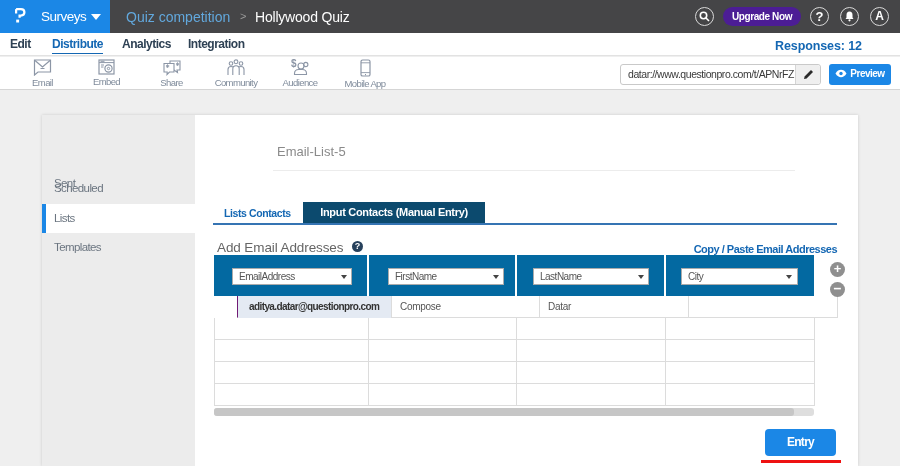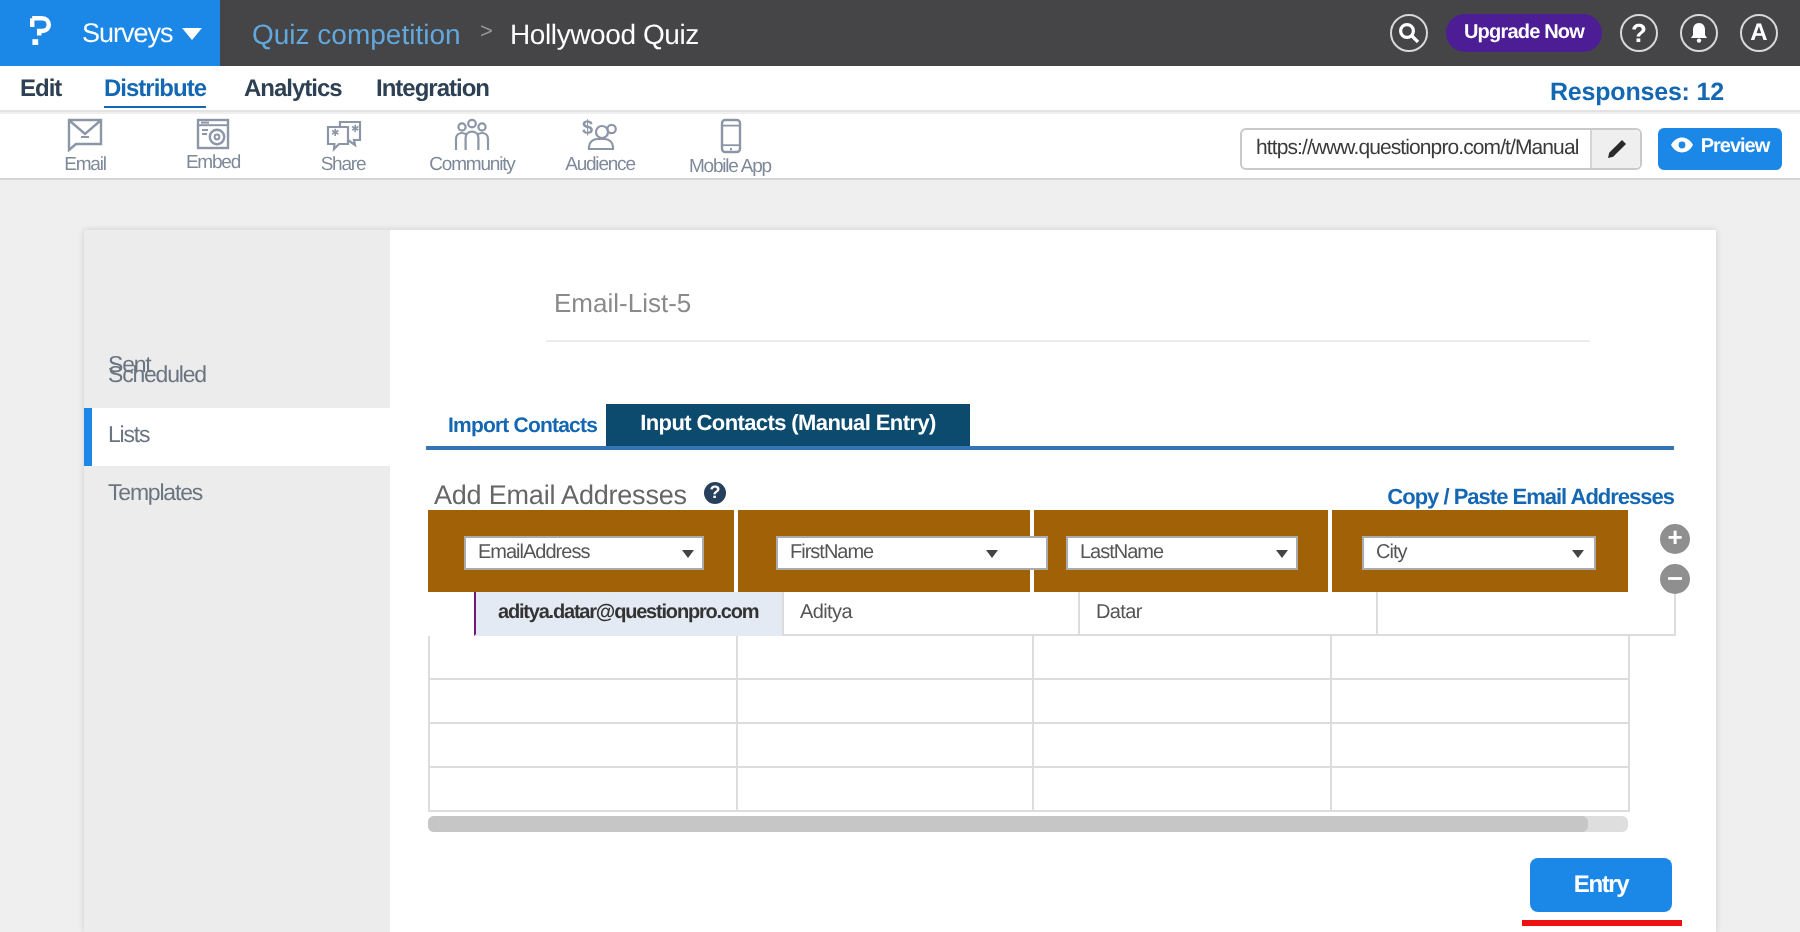--- a/index.html
+++ b/index.html
@@ -41,21 +41,21 @@
   #title { left:235px; top:29px; font-size:13px; color:#8a8a8a; }
   #titleline { left:231px; top:55px; width:522px; height:1px; background:#ececec; }
   #tab1 { left:182px; top:91.5px; font-size:10.5px; font-weight:bold; color:#1467b3; letter-spacing:-0.4px; }
   #tab2 { left:261px; top:87px; width:182px; height:21px; background:#0c4a6e; color:#fff; font-size:11px; font-weight:bold; letter-spacing:-0.3px; text-align:center; line-height:21px; }
   #tabline { left:171px; top:108px; width:624px; height:2px; background:#3574b3; }
   #addlbl { left:175px; top:125px; font-size:13.5px; color:#666; letter-spacing:-0.1px; }
   #qmark { left:310px; top:126px; width:11px; height:11px; border-radius:50%; background:#27415c; color:#fff; font-size:9px; font-weight:bold; text-align:center; line-height:11px; }
   #copylink { left:452px; top:128px; width:343px; text-align:right; font-size:11px; font-weight:bold; color:#1467b3; letter-spacing:-0.5px; }
 
   
-  #thead { left:172px; top:140px; width:600px; height:41px; background:#a16207; }
+  #thead { left:172px; top:140px; width:600px; height:41px; background:#0369a1; }
   .vgap { top:0; width:2px; height:41px; background:#fff; }
   .sel { top:13px; height:17px; background:#fff; border:1px solid #ababab; font-size:10px; color:#555; letter-spacing:-0.5px; line-height:15px; padding-left:6px; }
   .sarr { width:0; height:0; border-left:3.5px solid transparent; border-right:3.5px solid transparent; border-top:4.5px solid #444; top:20px; }
   #tbody { left:172px; top:181px; width:600px; }
   .trow { left:0; width:600px; height:22px; border-bottom:1px solid #dcdcdc; background:#fff; }
   .tcell { top:0; height:22px; border-right:1px solid #dcdcdc; font-size:10px; color:#555; letter-spacing:-0.3px; line-height:21px; padding-left:8px; overflow:hidden; }
   #scroll { left:172px; top:293px; width:600px; height:8px; background:#dedede; border-radius:3px; }
   #scrollthumb { left:172px; top:293px; width:580px; height:8px; background:#c6c6c6; border-radius:3px; }
   .pm { left:788px; width:15px; height:15px; border-radius:50%; background:#8f8f8f; color:#fff; text-align:center; font-weight:bold; }
   #upload { left:723px; top:314px; width:71px; height:27px; background:#1b87e6; border-radius:4px; color:#fff; font-size:12px; font-weight:bold; letter-spacing:-0.7px; text-align:center; line-height:27px; }
@@ -152,21 +152,21 @@
 </div>
 <div class="abs tool" style="left:340px; width:50px;">
   <svg width="11" height="18" viewBox="0 0 11 18">
       <rect x="1" y="1" width="9" height="16" rx="1.6" fill="none" stroke="#8c96a6" stroke-width="1.2"></rect>
       <line x1="1" y1="3.8" x2="10" y2="3.8" stroke="#8c96a6" stroke-width="0.9"></line>
       <line x1="1" y1="13.6" x2="10" y2="13.6" stroke="#8c96a6" stroke-width="0.9"></line>
       <line x1="5" y1="15.6" x2="6" y2="15.6" stroke="#8c96a6" stroke-width="1.1"></line>
     </svg>
   Mobile App
 </div>
-<div class="abs" id="urlbox">https://www.questionpro.com/t/Manual</div>
+<div class="abs" id="urlbox">datar://www.questionpro.com/t/APNrFZ</div>
 <div class="abs" id="urladdon">
   <svg class="abs" style="left:7px; top:4px;" width="11" height="11" viewBox="0 0 11 11">
       <path d="M1 10 L1.6 7.4 L8 1 L10 3 L3.6 9.4 Z" fill="#2a2a2a"></path>
     </svg>
 </div>
 <div class="abs" id="preview">
   <svg style="vertical-align:-1px; margin-right:3px;" width="12" height="9" viewBox="0 0 12 9">
       <path d="M0.5 4.5 C2 1.8 4 0.8 6 0.8 S10 1.8 11.5 4.5 C10 7.2 8 8.2 6 8.2 S2 7.2 0.5 4.5 Z" fill="#fff"></path>
       <circle cx="6" cy="4.5" r="1.7" fill="#1b87e6"></circle>
     </svg>Preview
@@ -175,46 +175,46 @@
 <div class="abs" id="card">
   <div class="abs" id="sidebar"></div>
   <div class="abs sitem" style="top:29.5px;margin-top:24px;">Sent</div>
   <div class="abs sitem" style="top:59px;">Scheduled</div>
   <div class="abs" id="active">Lists</div>
   <div class="abs sitem" style="top:118px;">Templates</div>
 
   <div class="abs" id="title">Email-List-5</div>
   <div class="abs" id="titleline"></div>
 
-  <div class="abs" id="tab1">Import Contacts</div>
+  <div class="abs" id="tab1">Lists Contacts</div>
   <div class="abs" id="tab2">Input Contacts (Manual Entry)</div>
   <div class="abs" id="tabline"></div>
 
   <div class="abs" id="addlbl">Add Email Addresses</div>
   <div class="abs" id="qmark">?</div>
   <div class="abs" id="copylink">Copy / Paste Email Addresses</div>
 
   <div class="abs" id="thead">
     <div class="abs vgap" style="left:153px;"></div>
     <div class="abs vgap" style="left:301px;"></div>
     <div class="abs vgap" style="left:450px;"></div>
     <div class="abs sel" style="left:18px; width:120px;">EmailAddress</div>
-    <div class="abs sel" style="left:174px; width:136px;">FirstName</div>
+    <div class="abs sel" style="left:174px; width:116px;">FirstName</div>
     <div class="abs sel" style="left:319px; width:116px;">LastName</div>
     <div class="abs sel" style="left:467px; width:117px;">City</div>
     <div class="abs sarr" style="left:127px;"></div>
     <div class="abs sarr" style="left:279px;"></div>
     <div class="abs sarr" style="left:424px;"></div>
     <div class="abs sarr" style="left:572px;"></div>
   </div>
 
   <div class="abs" id="tbody">
     <div class="abs trow" style="top:0; border-left:1px solid #701a75;margin-left:23px;">
       <div class="abs tcell" style="left:0; width:154px; background:#e4eaf3; font-weight:bold; color:#333; font-size:10px; letter-spacing:-0.6px; padding-left:11px;">aditya.datar@questionpro.com</div>
-      <div class="abs tcell" style="left:154px; width:148px;">Aditya</div>
+      <div class="abs tcell" style="left:154px; width:148px;">Compose</div>
       <div class="abs tcell" style="left:302px; width:149px;">Datar</div>
       <div class="abs tcell" style="left:451px; width:149px;"></div>
     </div>
     <div class="abs trow" style="top:22px; border-left:1px solid #dcdcdc;">
       <div class="abs tcell" style="left:0; width:154px;"></div>
       <div class="abs tcell" style="left:154px; width:148px;"></div>
       <div class="abs tcell" style="left:302px; width:149px;"></div>
       <div class="abs tcell" style="left:451px; width:149px;"></div>
     </div>
     <div class="abs trow" style="top:44px; border-left:1px solid #dcdcdc;">

